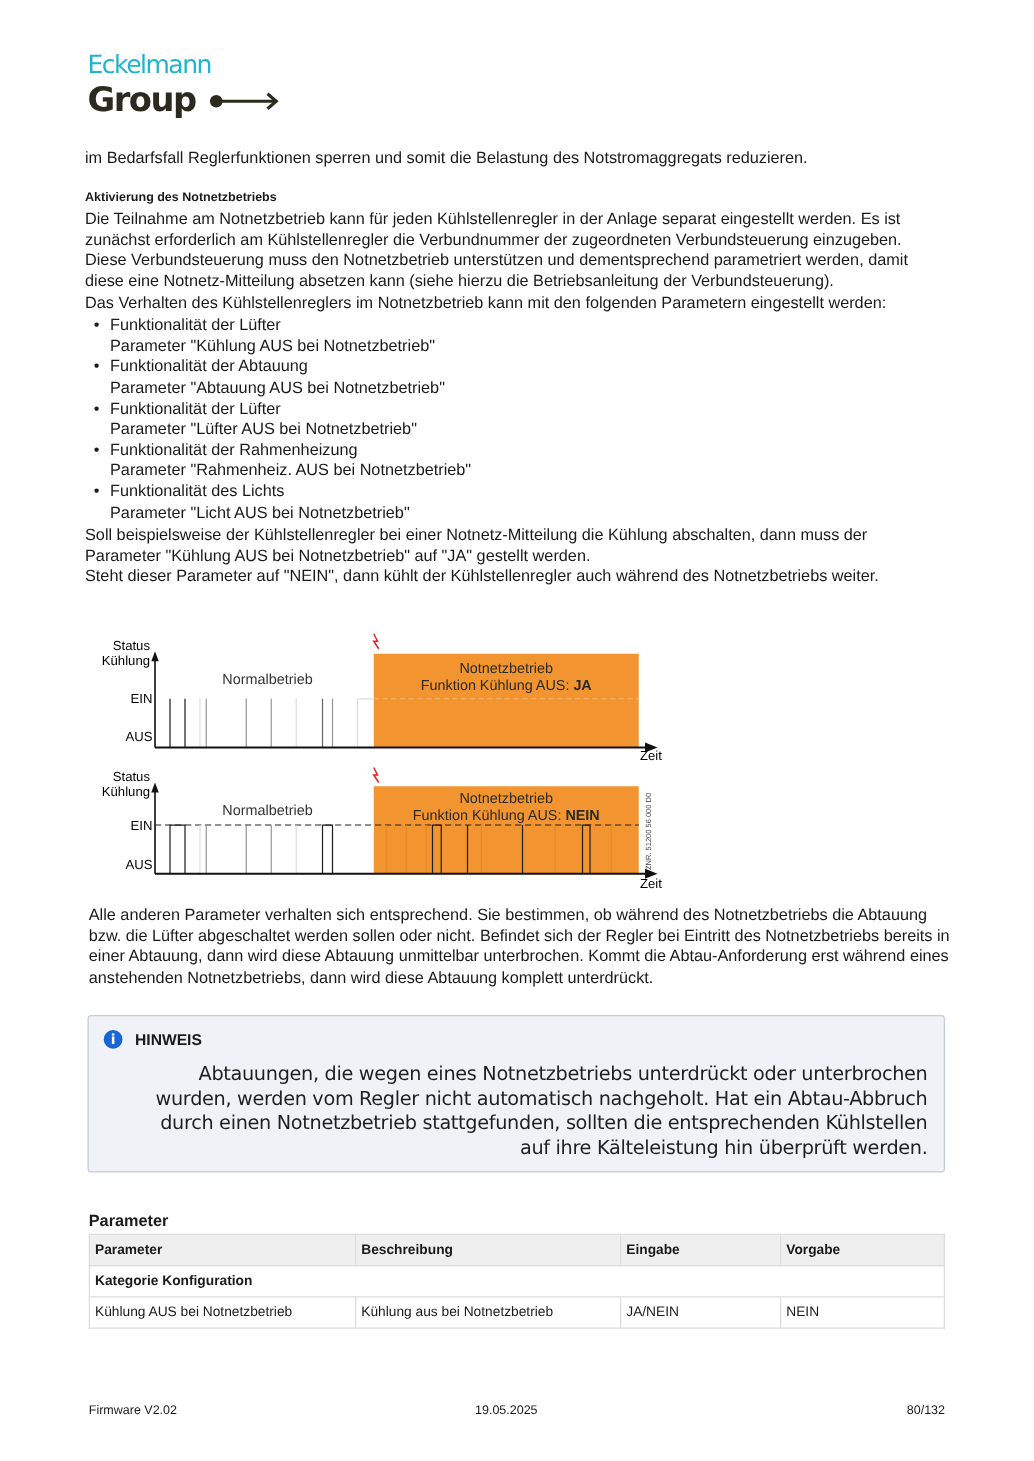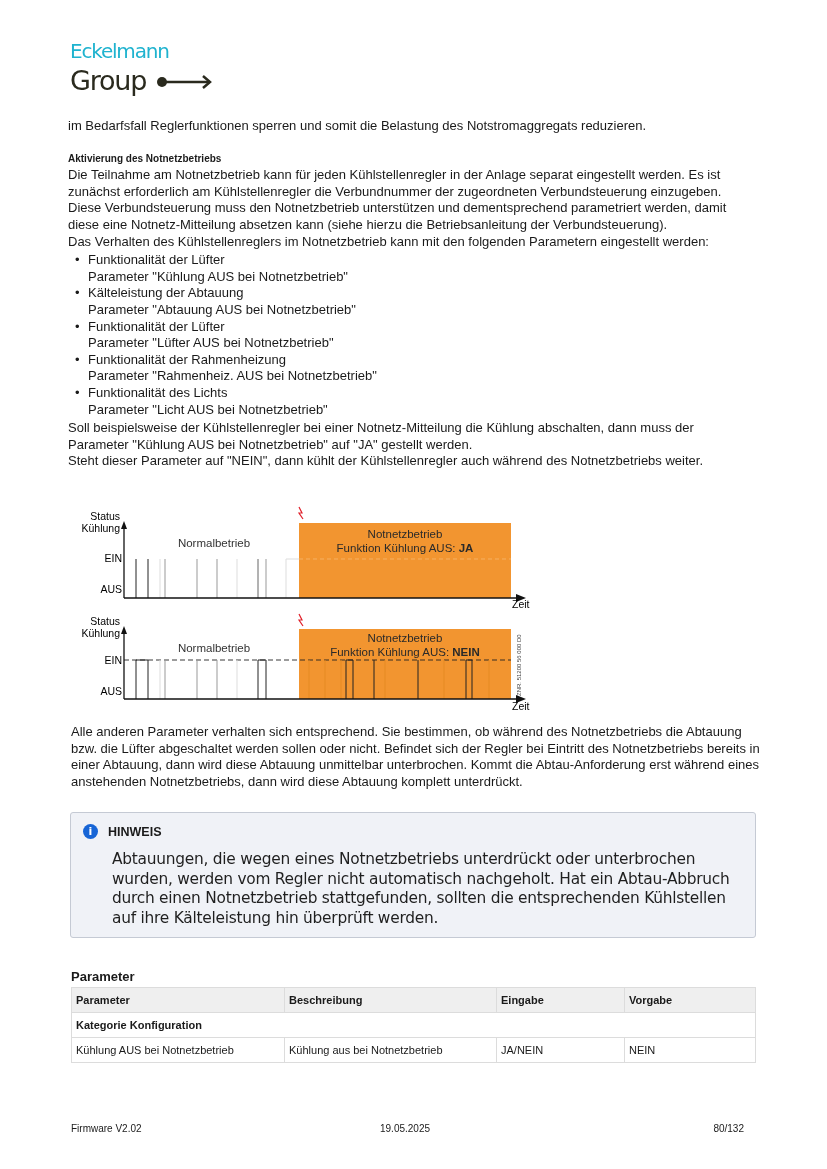--- a/index.html
+++ b/index.html
@@ -1,32 +1,32 @@
 <!DOCTYPE html>
 <html><head>
 <meta charset="utf-8">
 <style>
   html, body { margin: 0; padding: 0; background: #ffffff; }
   body { width: 827px; height: 1169px; position: relative; overflow: hidden;
          font-family: "Liberation Sans", sans-serif; color: #1a1a1a; }
   .logo { position: absolute; left: 70px; top: 36px; }
   .logo .l1 { font-family: "DejaVu Sans", sans-serif; font-weight: normal; font-size: 20px; color: #1fb3cf; letter-spacing: -1.2px; line-height: 30px; }
-  .logo .l2 { font-family: "DejaVu Sans", sans-serif; font-weight: normal; font-size: 27px; color: #2a2a1e; letter-spacing: -1.2px; line-height: 30px; display: flex; align-items: center; }
+  .logo .l2 { font-family: "DejaVu Sans", sans-serif; font-weight: bold; font-size: 27px; color: #2a2a1e; letter-spacing: -1.2px; line-height: 30px; display: flex; align-items: center; }
   .logo .arrow { margin-left: 10px; display: inline-block; }
   .content { position: absolute; left: 68px; top: 118px; width: 690px; font-size: 13px; line-height: 16.6px; }
   p { margin: 0; }
   .gap { height: 16px; }
   h4 { margin: 0; font-size: 10px; font-weight: bold; }
   ul { margin: 2px 0 0 0; padding: 0 0 0 20px; list-style: none; }
   ul li { position: relative; }
   ul li::before { content: "•"; position: absolute; left: -13px; }
   .hint { position: absolute; left: 70px; top: 812px; width: 684px; height: 124px; background: #f0f2f7; border: 1px solid #c5cad4; border-radius: 3px; }
   .hint .head { position: absolute; left: 12px; top: 11px; display: flex; align-items: center; font-size: 12.5px; font-weight: bold; }
   .hint .icon { width: 15px; height: 15px; border-radius: 50%; background: #1765d6; color: #fff; font-size: 11px; font-weight: bold; text-align: center; line-height: 15px; margin-right: 10px; font-family: "DejaVu Sans", sans-serif; }
-  .hint .body { position: absolute; left: 41px; top: 37px; width: 630px; font-family: "DejaVu Sans", sans-serif; font-size: 15.4px; line-height: 19.5px; color: #1f1f1f; letter-spacing: -0.25px; }
+  .hint .body { position: absolute; left: 41px; top: 37px; width: 630px; font-family: "DejaVu Sans", sans-serif; font-size: 15.4px; line-height: 19.5px; color: #1f1f1f; letter-spacing: -0.25px; text-align: right; }
   .param-title { position: absolute; left: 71px; top: 969px; font-size: 13px; font-weight: bold; }
   table { position: absolute; left: 71px; top: 987px; width: 685px; border-collapse: collapse; font-size: 11px; }
   th, td { border: 1px solid #dcdcdc; text-align: left; padding: 0 4px; height: 24px; }
   th { background: #efefef; font-weight: bold; }
   td.cat { font-weight: bold; }
   .footer { position: absolute; top: 1123px; font-size: 10px; }
 </style>
 </head>
 <body>
 
@@ -49,21 +49,21 @@
   <div class="gap"></div>
   <h4>Aktivierung des Notnetzbetriebs</h4>
   <p>Die Teilnahme am Notnetzbetrieb kann für jeden Kühlstellenregler in der Anlage separat eingestellt werden. Es ist zunächst erforderlich am Kühlstellenregler die Verbundnummer der zugeordneten Verbundsteuerung einzugeben. Diese Verbundsteuerung muss den Notnetzbetrieb unterstützen und dementsprechend parametriert werden, damit diese eine Notnetz-Mitteilung absetzen kann (siehe hierzu die Betriebsanleitung der Verbundsteuerung).</p>
   <p>Das Verhalten des Kühlstellenreglers im Notnetzbetrieb kann mit den folgenden Parametern eingestellt werden:</p>
   <ul>
     <li>
         <div>Funktionalität der Lüfter</div>
         <div>Parameter "Kühlung AUS bei Notnetzbetrieb"</div>
       </li>
     <li>
-        <div>Kälteleistung der Abtauung</div>
+        <div>Funktionalität der Abtauung</div>
         <div>Parameter "Abtauung AUS  bei Notnetzbetrieb"</div>
       </li>
     <li>
         <div>Funktionalität der Lüfter</div>
         <div>Parameter "Lüfter AUS bei Notnetzbetrieb"</div>
       </li>
     <li>
         <div>Funktionalität der Rahmenheizung</div>
         <div>Parameter "Rahmenheiz. AUS bei Notnetzbetrieb"</div>
       </li>
@@ -171,13 +171,13 @@
     <td>Kühlung AUS bei Notnetzbetrieb</td>
     <td>Kühlung aus bei Notnetzbetrieb</td>
     <td>JA/NEIN</td>
     <td>NEIN</td>
   </tr>
 </tbody>
   </table>
 
 <div class="footer" style="left:71px">Firmware V2.02</div>
 <div class="footer" style="left:380px">19.05.2025</div>
-<div class="footer" style="right:83px">80/132</div>
+<div class="footer" style="right:71px">80/132</div>
 
 </body></html>

